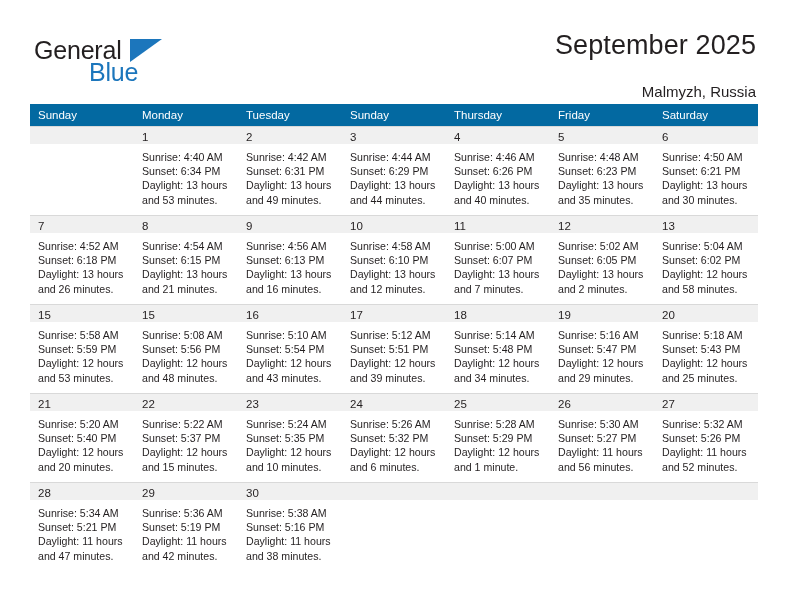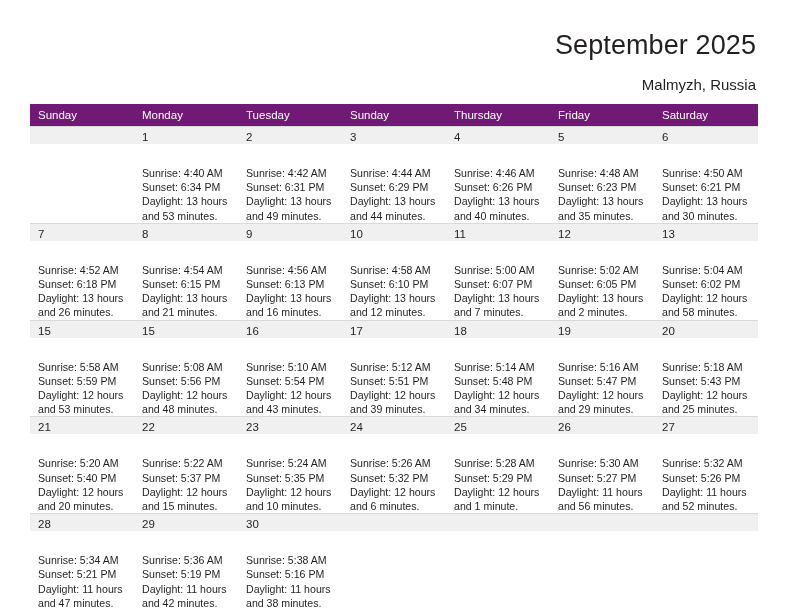--- a/index.html
+++ b/index.html
@@ -71,34 +71,34 @@
     font-size: 27px;
     line-height: 34px;
     color: #231f20;
     font-weight: normal;
     letter-spacing: 0.1px;
   }
   .cal-sub {
     font-size: 15px;
     line-height: 22px;
     color: #231f20;
-    margin-top: 12px;
+    margin-top: 19px;
   }
 
   
   .calendar {
     position: absolute;
     left: 30px;
     top: 104px;
     width: 728px;
     border-collapse: collapse;
     table-layout: fixed;
   }
   .calendar th {
-    background: #701a75;
+    background: #0369a1;
     color: #ffffff;
     font-weight: normal;
     font-size: 11.5px;
     text-align: left;
     padding: 5px 0 5px 8px;
     height: 11px;
     border: none;
   }
   .calendar td {
     vertical-align: top;
@@ -117,34 +117,39 @@
   .daynum-band {
     background: #f0f0f0;
     height: 17px;
     padding: 3px 0 1px 8px;
     font-size: 11.5px;
     line-height: 14px;
     color: #231f20;
     box-sizing: border-box;
   }
   .cell-body {
-    padding: 22px 6px 0 8px;
+    padding: 6px 6px 0 8px;
     font-size: 10.6px;
     line-height: 14.2px;
     color: #231f20;
   }
   .cell-body div {
     white-space: nowrap;
   }
 </style>
 </head>
 <body>
 
 <div class="topbar">
 
+  <div class="logo">
+    <span class="logo-general">General</span>
+    <span class="logo-tri"></span>
+    <span class="logo-blue">Blue</span>
+  </div>
 
   <div class="title-wrap">
     <div class="cal-title">September 2025</div>
     <div class="cal-sub">Malmyzh, Russia</div>
   </div>
 
 </div>
 
 <table class="calendar">
   <thead>

